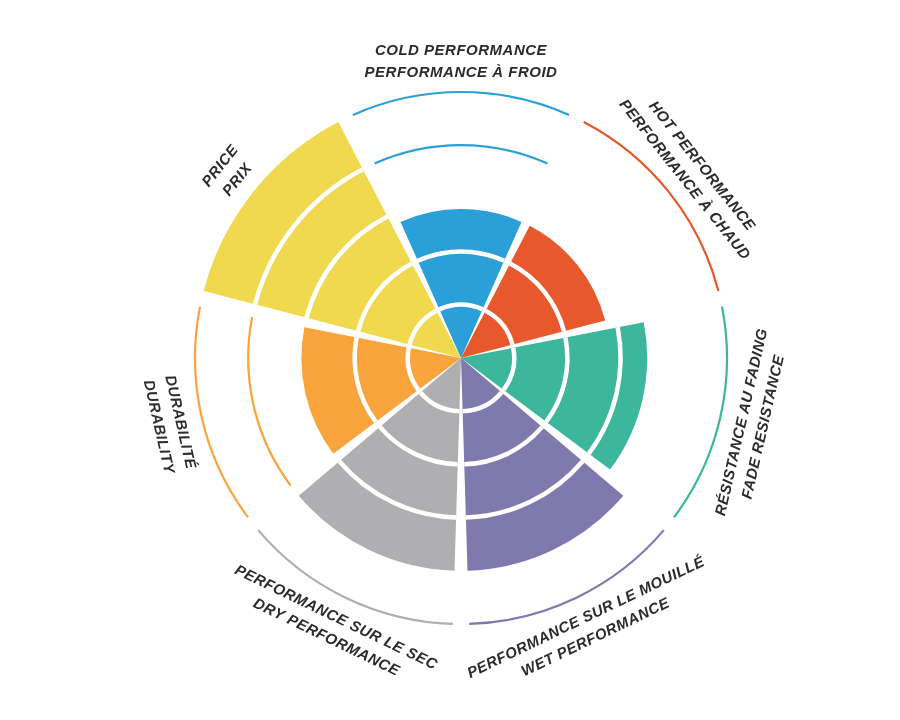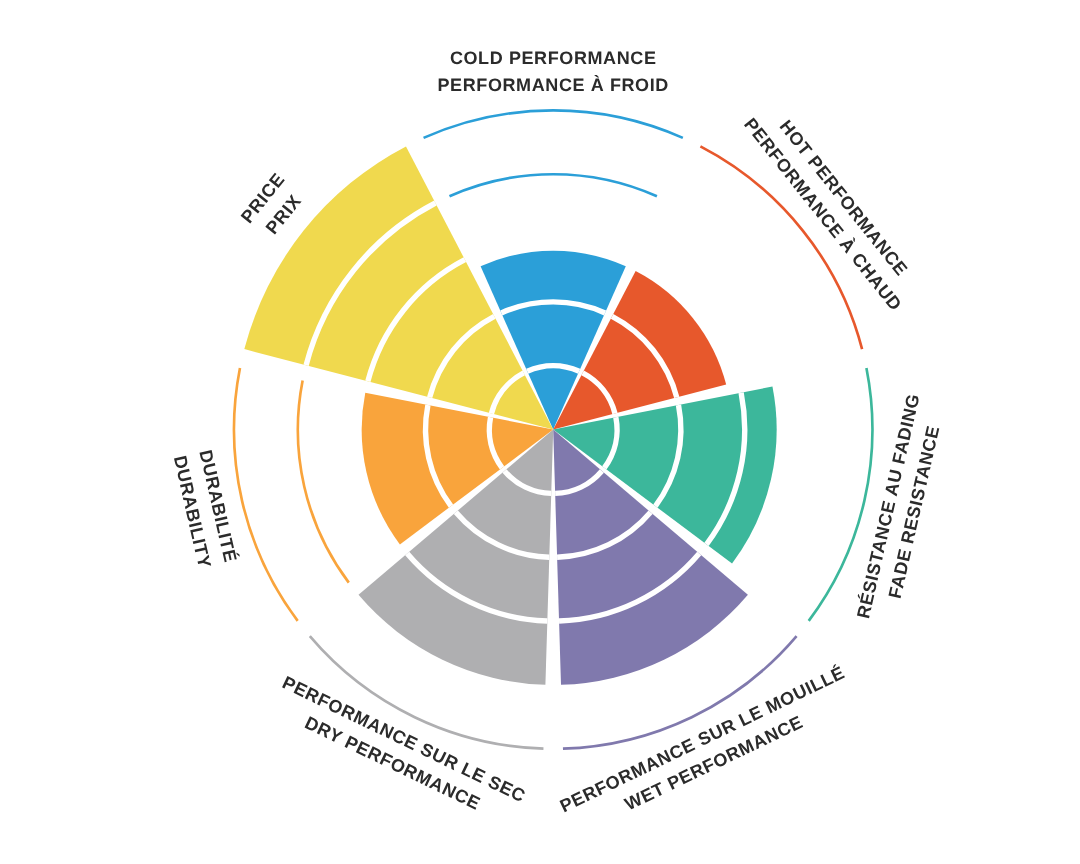--- a/index.html
+++ b/index.html
@@ -3,21 +3,21 @@
 <meta charset="utf-8">
 <style>
   html,body{
     margin:0;
     width:900px;
     height:720px;
     background:#ffffff;
     overflow:hidden;
     font-family:"Liberation Sans",sans-serif;
   }
-  figure{margin:0;width:900px;height:720px;}
+  figure{margin:0;width:900px;height:720px;font-style:italic;}
   svg{display:block;}
   .lbl{
     font-family:"Liberation Sans",sans-serif;
     font-weight:bold;
     font-size:15px;
     letter-spacing:0.5px;
     fill:#2b2b2b;
   }
 </style>
 </head>

